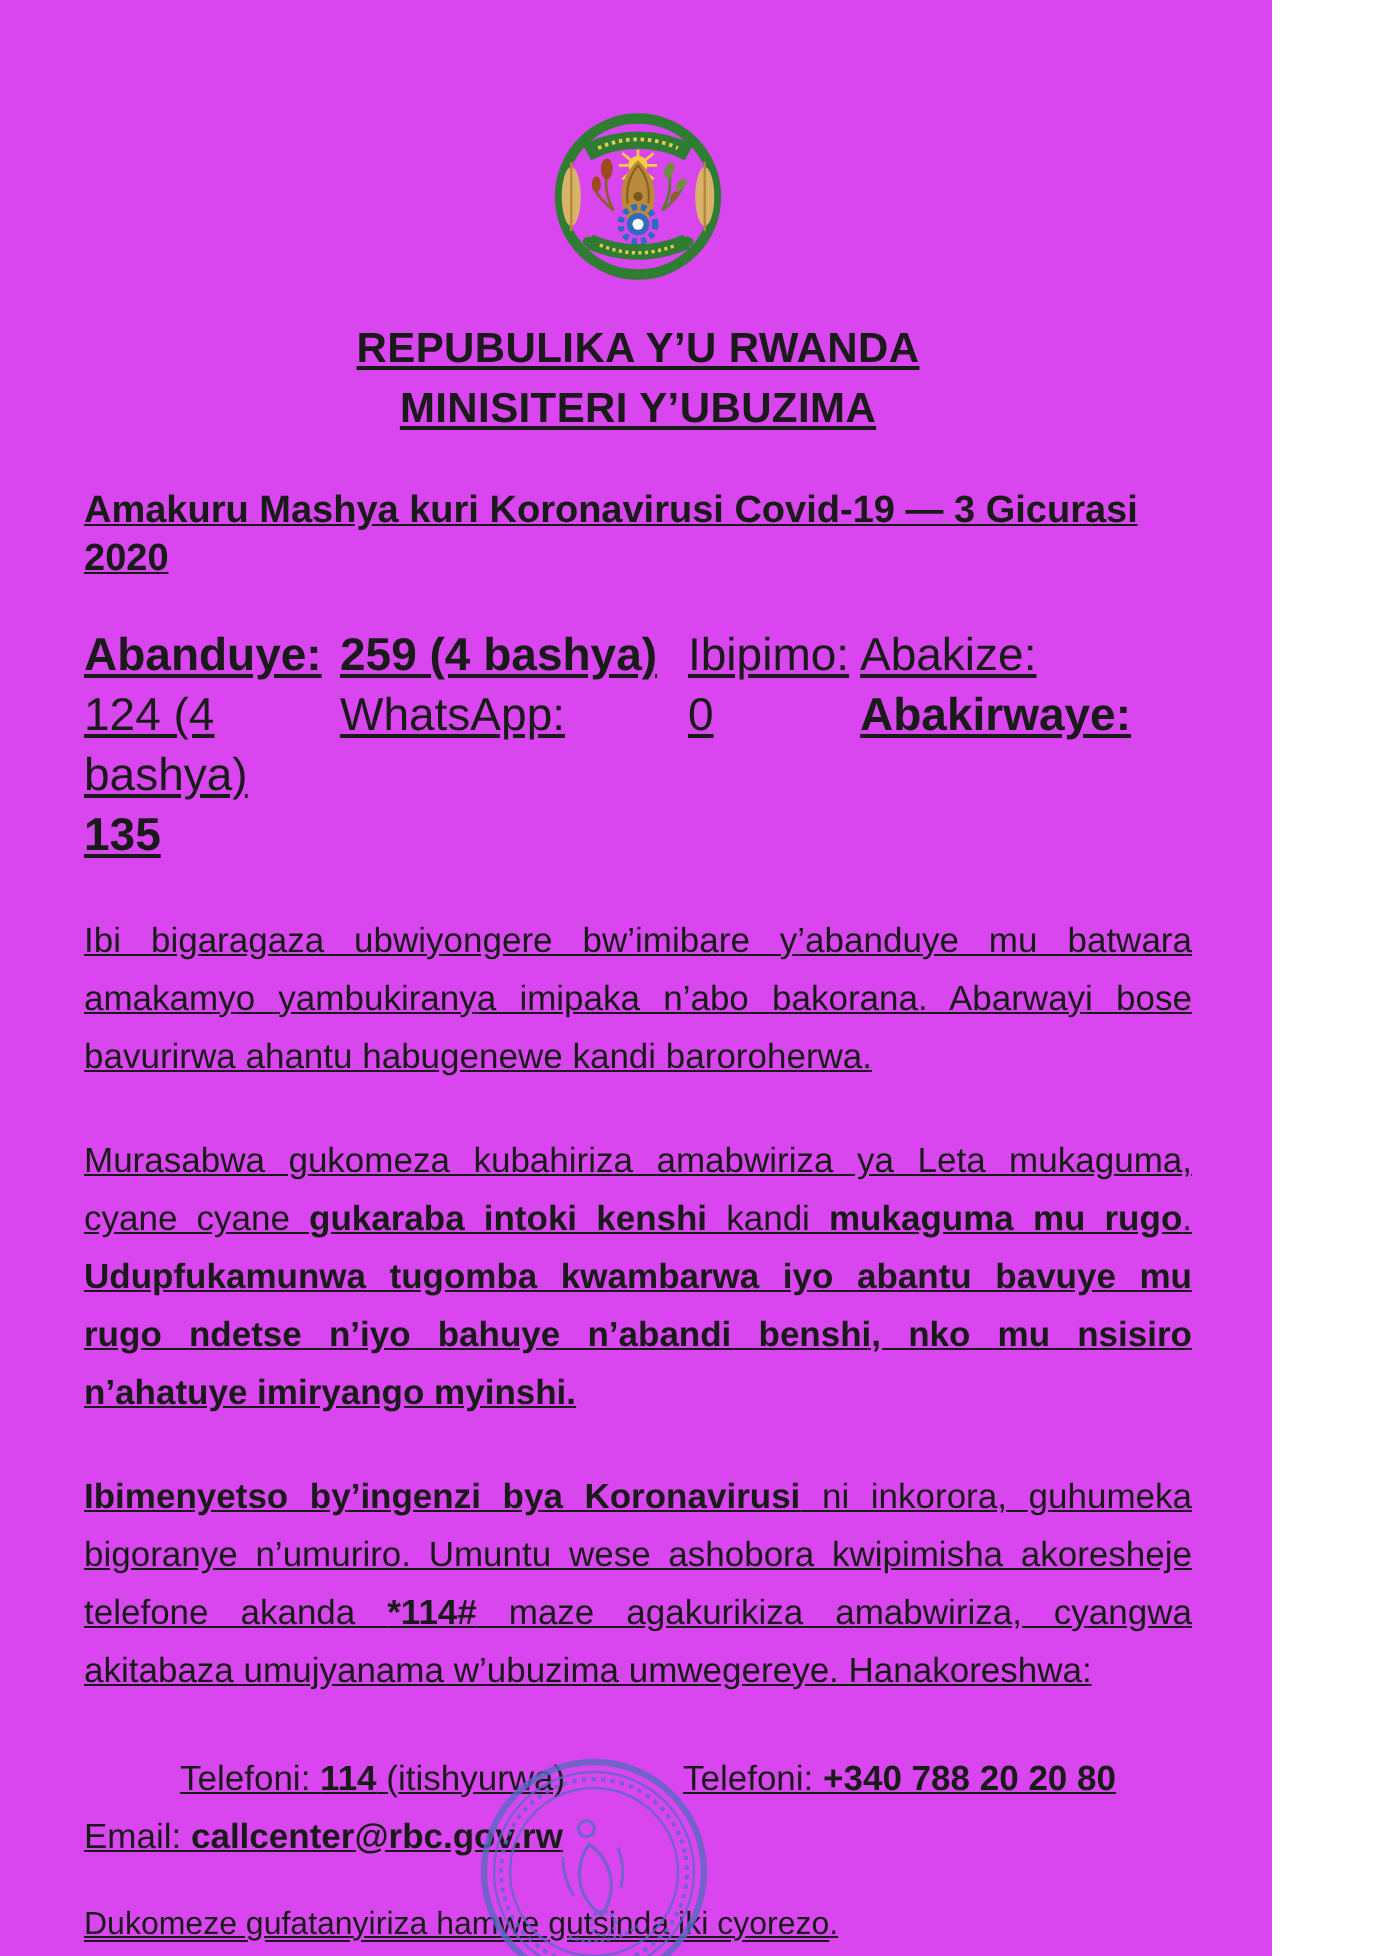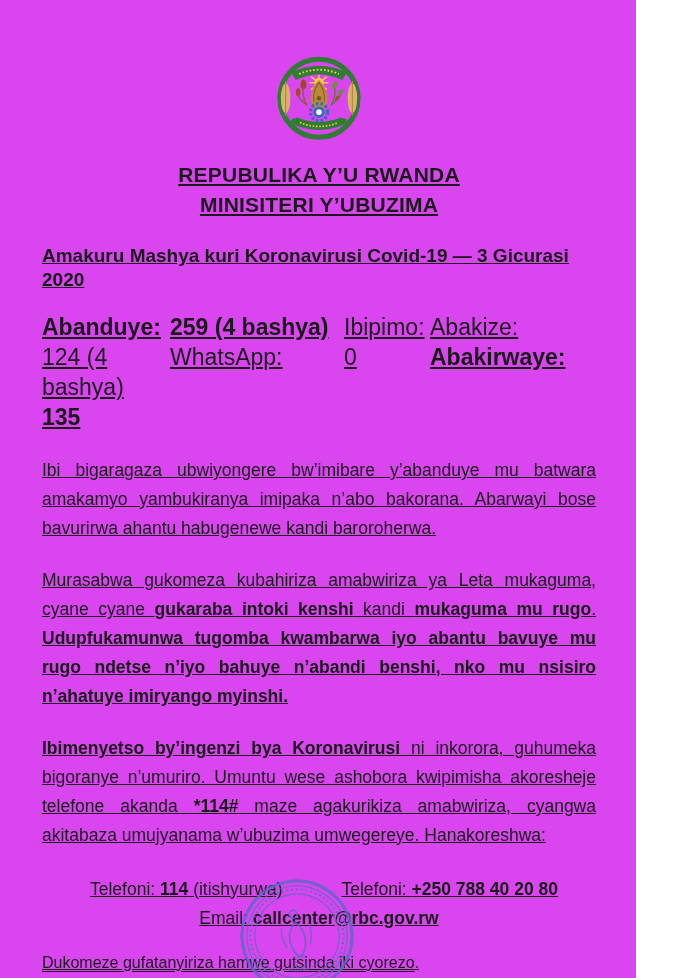--- a/index.html
+++ b/index.html
@@ -54,21 +54,20 @@
   .para b { font-weight: bold; }
   .contacts-row {
     margin-top: 25px;
     display: flex;
     justify-content: space-between;
     padding: 0 38px 0 48px;
     font-size: 17.5px;
     line-height: 28px;
   }
   .email-row {
-    text-align: center;
     font-size: 17.5px;
     line-height: 30px;
   }
   .slogan {
     margin-top: 16px;
     font-size: 16px;
     line-height: 28px;
   }
   .slogan .u { text-decoration: underline; text-underline-offset: 3px; }
   .signature {
@@ -170,21 +169,21 @@
 
     <p class="para">Ibi bigaragaza ubwiyongere bw’imibare y’abanduye mu batwara amakamyo yambukiranya imipaka n’abo bakorana. Abarwayi bose bavurirwa ahantu habugenewe kandi baroroherwa.</p>
 
     <p class="para"><span>Murasabwa gukomeza kubahiriza amabwiriza ya Leta mukaguma, cyane cyane </span><b>gukaraba intoki kenshi</b><span> kandi </span><b>mukaguma mu rugo</b><span>. </span><b>Udupfukamunwa tugomba kwambarwa iyo abantu bavuye mu rugo ndetse n’iyo bahuye n’abandi benshi, nko mu nsisiro n’ahatuye imiryango myinshi.</b></p>
 
 
     <p class="para"><b>Ibimenyetso by’ingenzi bya Koronavirusi</b><span> ni inkorora, guhumeka bigoranye n’umuriro. Umuntu wese ashobora kwipimisha akoresheje telefone akanda </span><b>*114#</b><span> maze agakurikiza amabwiriza, cyangwa akitabaza umujyanama w’ubuzima umwegereye. Hanakoreshwa:</span></p>
 
     <div class="contacts-row">
       <span><span>Telefoni: </span><b>114</b><span> (itishyurwa)</span></span>
-      <span><span>Telefoni: </span><b>+250 788 40 20 80</b></span>
+      <span><span>Telefoni: </span><b>+340 788 20 20 80</b></span>
     </div>
     <div class="email-row"><span>Email: </span><b>callcenter@rbc.gov.rw</b></div>
 
     <div class="slogan"><span class="u">Dukomeze gufatanyiriza hamwe gutsinda iki cyorezo</span><span>.</span></div>
 
     <div class="signature">MINISITERI Y’UBUZIMA</div>
   </div>
 
   <svg class="stamp" viewBox="0 0 120 120" aria-hidden="true">
     <g transform="rotate(-10 60 60)" stroke="#5b6ac4" fill="none">

